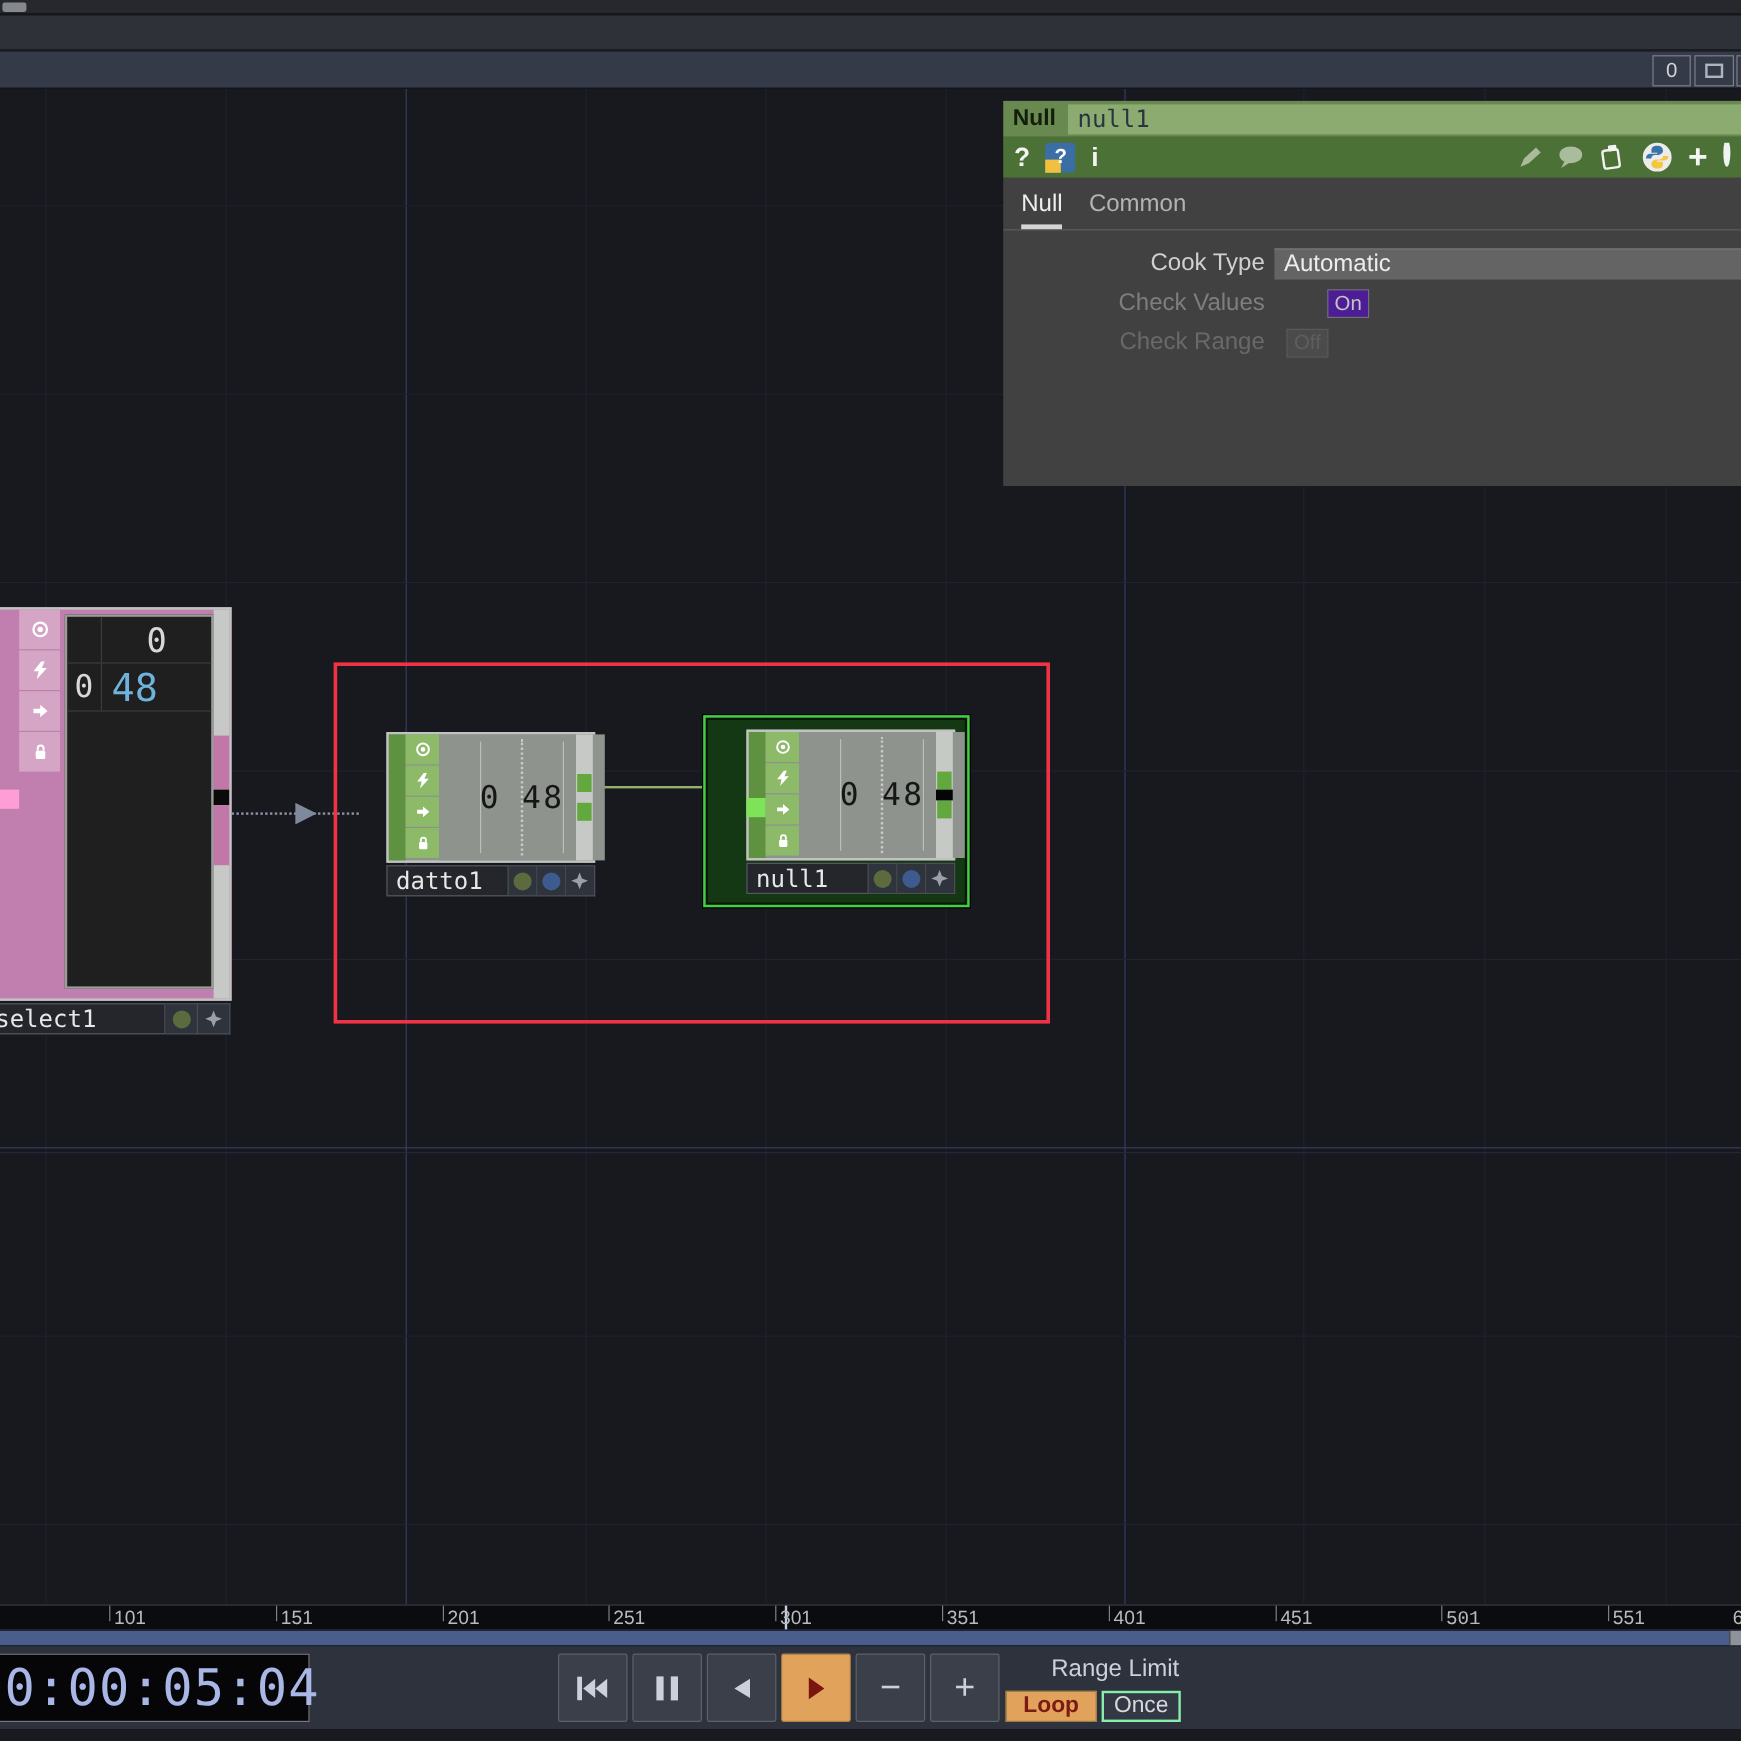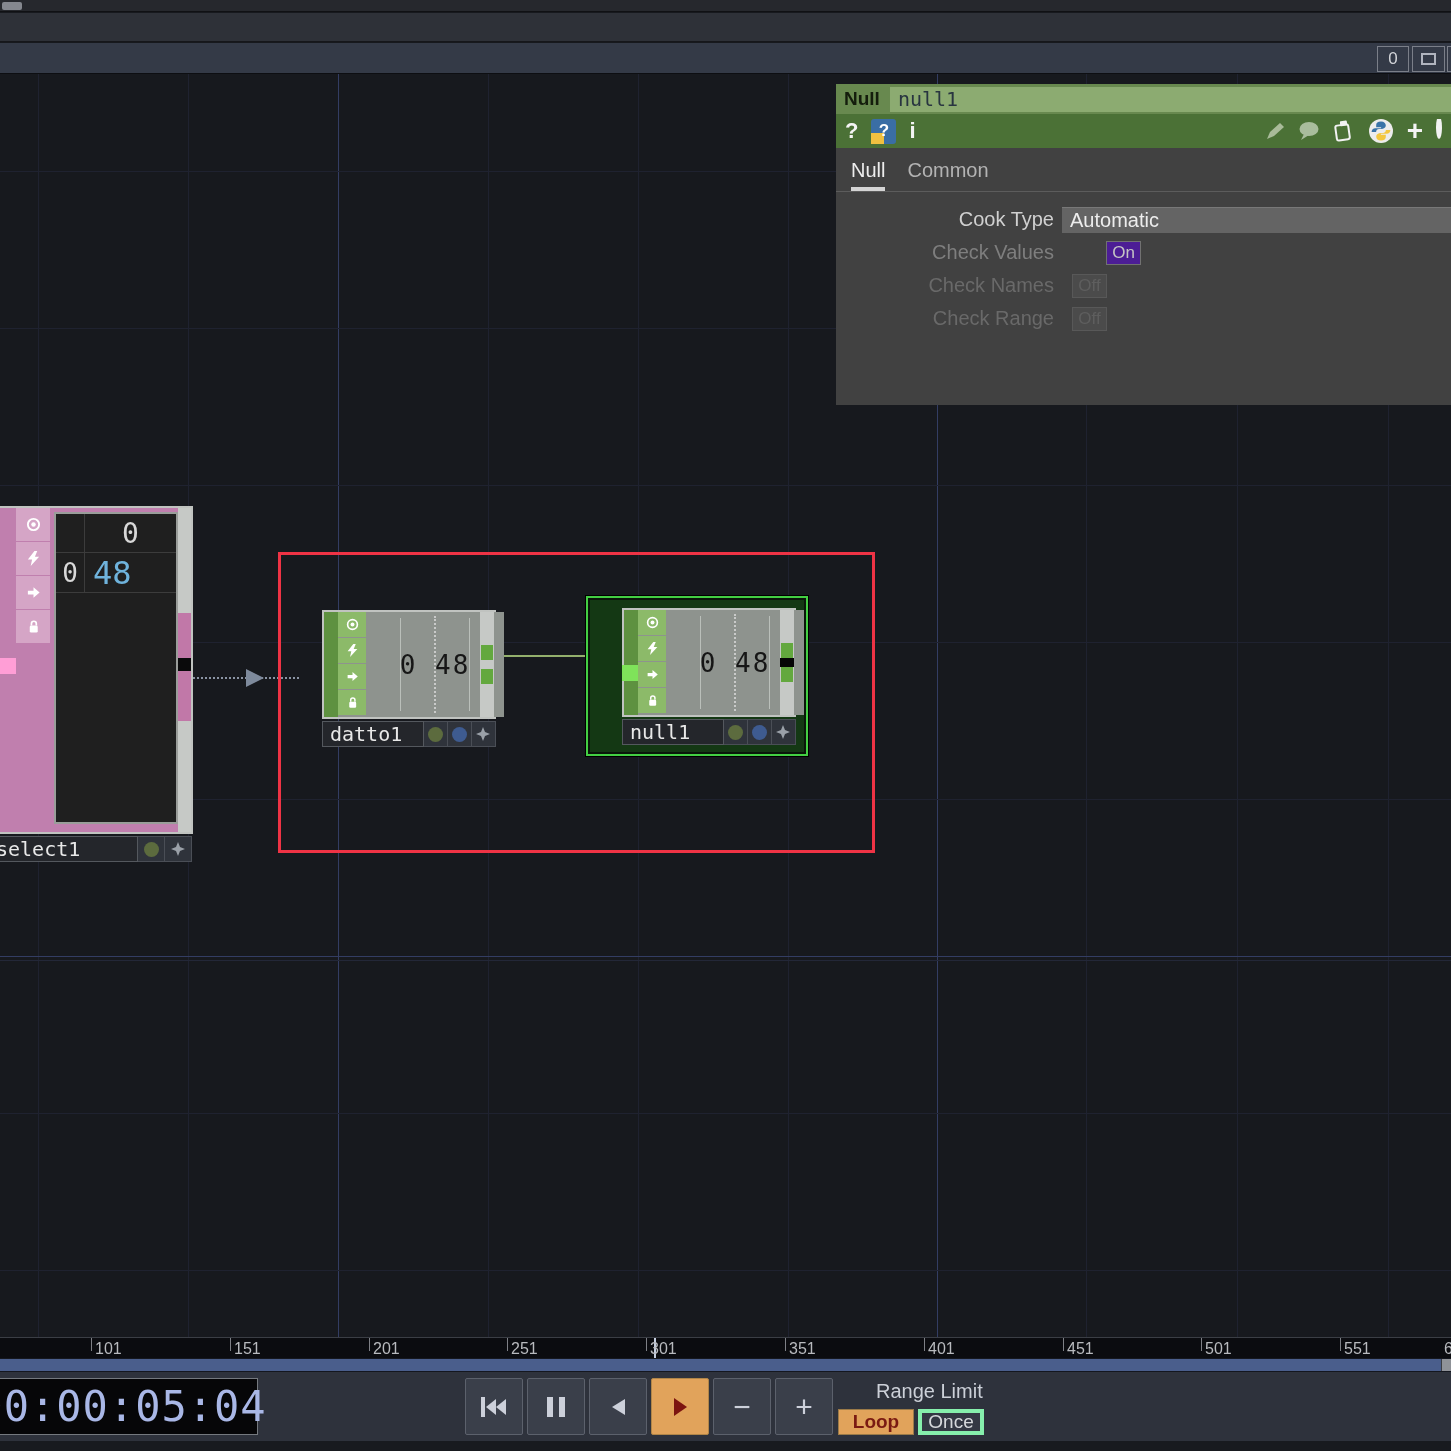--- a/index.html
+++ b/index.html
@@ -142,21 +142,21 @@
   .frame-field { left:264px; width:194px; }
   .tbtn { top:6px; width:58px; height:57px; background:#3a3f4a; border:1px solid #5c616c; border-radius:2px;
           display:flex; align-items:center; justify-content:center; color:#ccd0da; font-size:30px; }
   .tbtn svg { fill:#ccd0da; }
   .tbtn.play { background:#e1a35b; border-color:#b08548; }
   .tbtn.play svg { fill:#7c1410; }
   .pausebars { display:flex; gap:6px; } .pausebars i { width:6px; height:20px; background:#ccd0da; }
   .range-limit-label { left:876px; top:8px; font-size:20px; color:#ccd0d8; }
   .mode-btn { top:37px; height:26px; display:flex; align-items:center; justify-content:center; font-size:19px; }
   .loop-btn { left:838px; width:76px; background:#e1a35b; border:1px solid #9a7a48; color:#7a1a12; font-weight:bold; }
-  .once-btn { left:918px; width:66px; background:#343844; border:4px solid #86efac; color:#d6d8dc; }
+  .once-btn { left:918px; width:66px; background:#343844; border:2px solid #86efac; color:#d6d8dc; }
   #bottombar { left:0; top:1441px; width:1451px; height:10px; background:#181a1f; }
 </style>
 </head>
 <body>
 
 <div id="stage">
 
   <div id="titlebar" class="abs">
     <div class="titlebar-tab abs"></div>
   </div>
@@ -415,24 +415,20 @@
     <div class="params">
       <div class="prow">
         <span class="plabel lit">Cook Type</span>
         <div class="pfield">Automatic</div>
       </div>
       <div class="prow">
         <span class="plabel dim">Check Values</span>
         <div class="toggle on">On</div>
       </div>
       <div class="prow">
-        <span class="plabel dimmer">Check Names</span>
-        <div class="toggle off">Off</div>
-      </div>
-      <div class="prow">
         <span class="plabel dimmer">Check Range</span>
         <div class="toggle off">Off</div>
       </div>
     </div>
   </div>
 
   <div id="ruler" class="abs">
     <span class="ticklabel" style="left:1444px;">6</span>
     <div class="playhead abs"></div>
   <div class="tickline" style="left: 91px;"></div>
@@ -445,21 +441,21 @@
       <span class="ticklabel" style="left: 511px;">251</span>
       <div class="tickline" style="left: 646px;"></div>
       <span class="ticklabel" style="left: 650px;">301</span>
       <div class="tickline" style="left: 785px;"></div>
       <span class="ticklabel" style="left: 789px;">351</span>
       <div class="tickline" style="left: 924px;"></div>
       <span class="ticklabel" style="left: 928px;">401</span>
       <div class="tickline" style="left: 1063px;"></div>
       <span class="ticklabel" style="left: 1067px;">451</span>
       <div class="tickline" style="left: 1201px;"></div>
-      <span class="ticklabel" style="left: 1205px;">501</span>
+      <span class="ticklabel" style="left: 1205px; font-family: Liberation Mono, monospace;">501</span>
       <div class="tickline" style="left: 1340px;"></div>
       <span class="ticklabel" style="left: 1344px;">551</span>
     </div>
   <div id="rangebar" class="abs">
     <div class="range-handle abs"></div>
   </div>
 
   <div id="transport" class="abs">
     <div class="lcd time-field abs">00:00:05:04</div>
 

